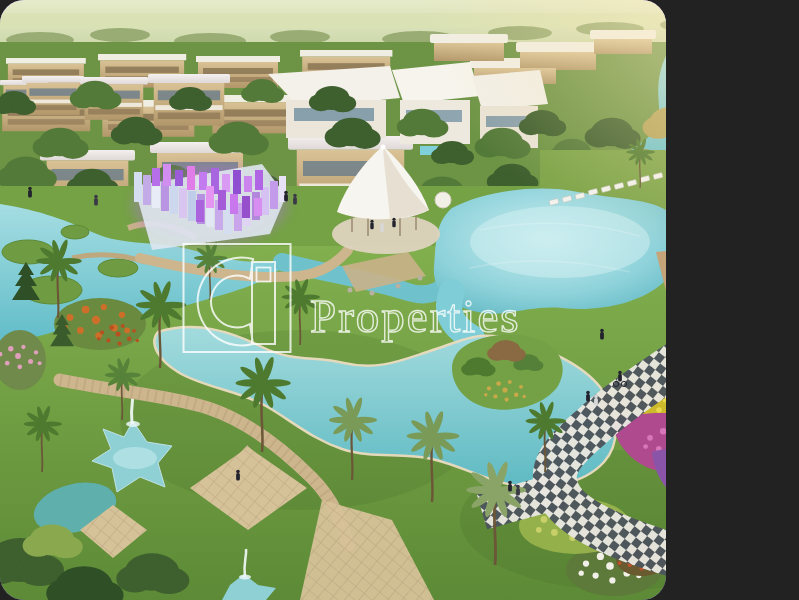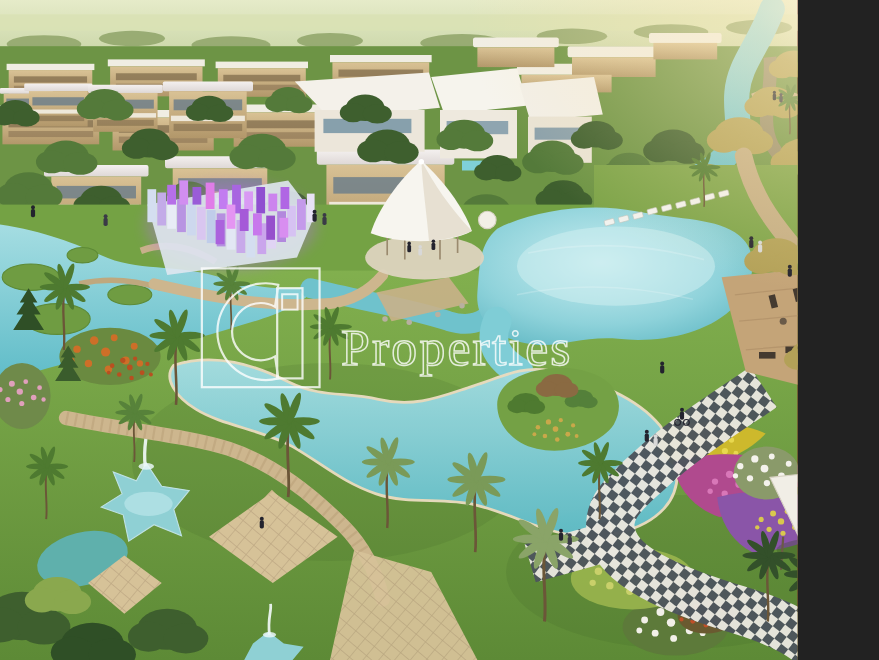--- a/index.html
+++ b/index.html
@@ -1,17 +1,17 @@
 <!DOCTYPE html>
 <html><head>
 <meta charset="utf-8">
 <style>
   html,body{margin:0;padding:0;background:#222;}
-  .stage{position:relative;width:725px;height:600px;overflow:hidden;
-         font-family:"Liberation Sans",sans-serif;background:#b91c1c;}
+  .stage{position:relative;width:666px;height:600px;overflow:hidden;
+         font-family:"Liberation Sans",sans-serif;background:#8b5cf6;border-radius:24px;}
   .stage svg{display:block;width:799px;height:600px;}
   .wm-text{font-family:"Liberation Serif",serif;font-size:47px;letter-spacing:2px;}
 </style>
 </head>
 <body>
 
 <div class="stage">
 <svg viewBox="0 0 799 600" role="img" aria-label="Aerial rendering of a master-planned villa community: rows of beige flat-roof villas, turquoise lagoons and canals, palm-dotted lawns, an illuminated violet glass maze, a white event tent, star-shaped fountain ponds, flower gardens, a checkered mosaic promenade, waterside decks and a warm sun glow from the top right">
   <defs>
     <linearGradient id="gSky" x1="0" y1="0" x2="0" y2="1">

